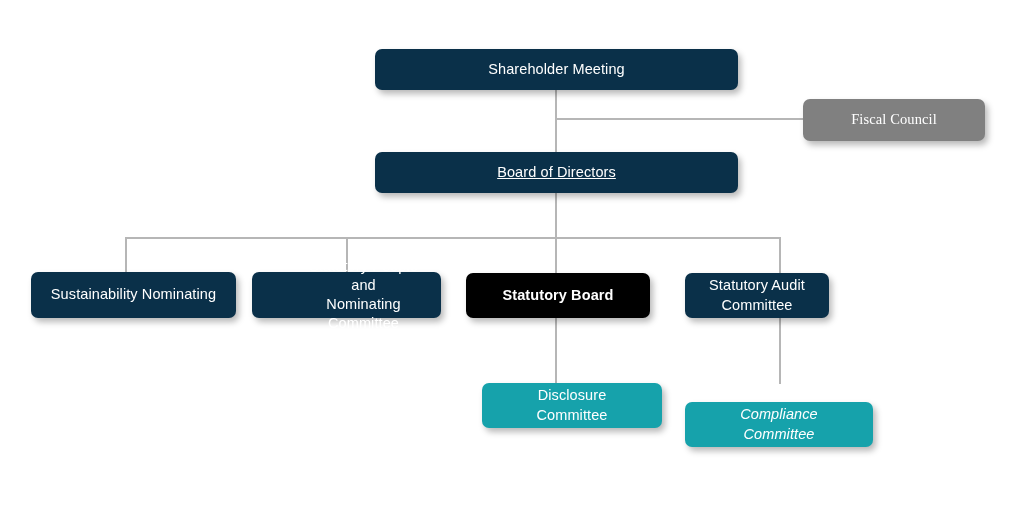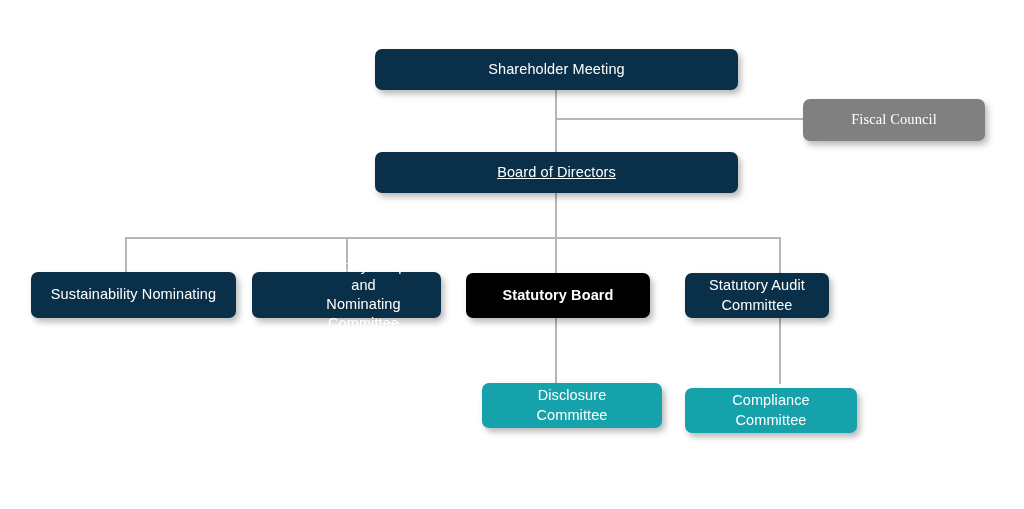--- a/index.html
+++ b/index.html
@@ -95,18 +95,18 @@
   <div class="node navy" style="left:685px; top:273px; width:144px; height:45px;">
     <span class="label">Statutory Audit
 Committee</span>
   </div>
 
   <div class="node teal" style="left:466px; top:383px; width:180px; height:45px;margin-left:16px;">
     <span class="label">Disclosure
 Committee</span>
   </div>
 
-  <div class="node teal" style="left:685px; top:388px; width:172px; height:45px;">
+  <div class="node teal" style="left:685px; top:402px; width:188px; height:45px;font-style:italic;">
     <span class="label">Compliance
 Committee</span>
   </div>
 
 </div>
 
 </body></html>

